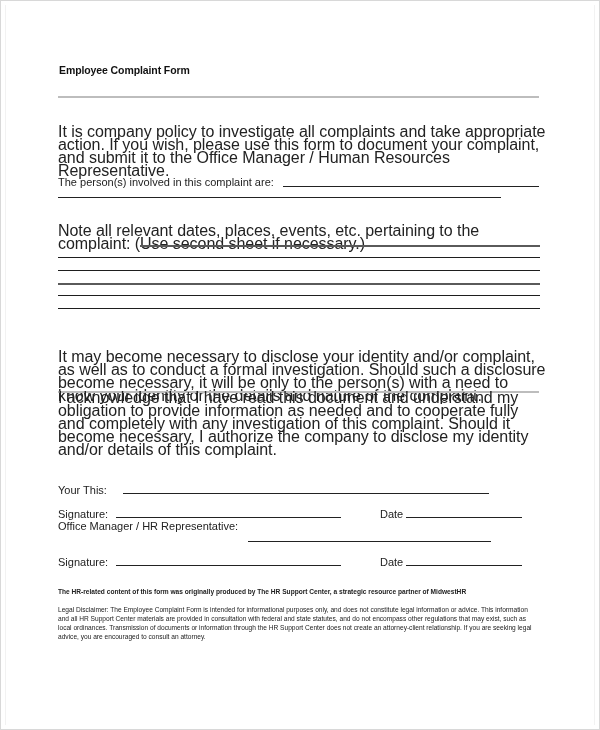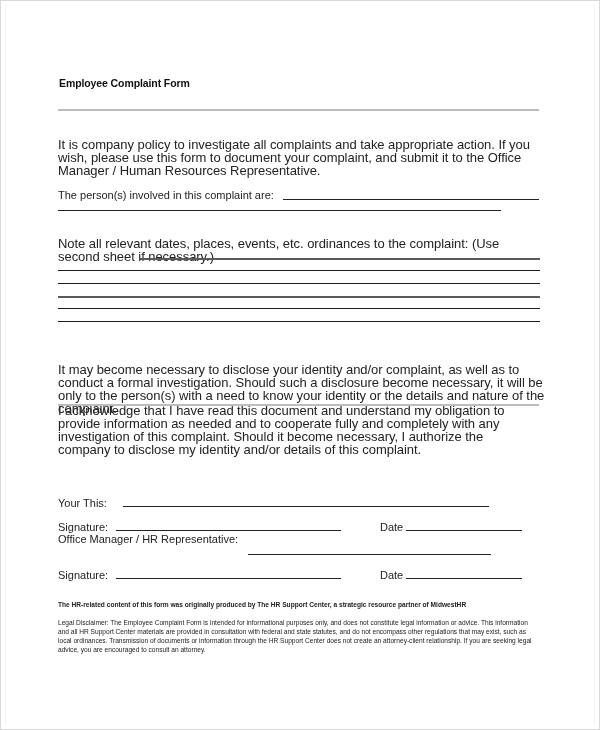--- a/index.html
+++ b/index.html
@@ -1,22 +1,22 @@
 <!DOCTYPE html>
 <html><head>
 <meta charset="utf-8">
 <style>
   html, body { margin: 0; padding: 0; background: #ffffff; }
   body { width: 600px; height: 730px; position: relative; overflow: hidden; font-family: "Liberation Sans", "DejaVu Sans", sans-serif; color: #1a1a1a; }
   .frame { position: absolute; left: 0; top: 0; width: 598px; height: 728px; border: 1px solid #d8d8d8; }
   .frame-inner { position: absolute; left: 5px; top: 5px; width: 588px; height: 720px; border-left: 1px solid #f2f2f2; border-right: 1px solid #f2f2f2; }
-  .abs { position: absolute; margin-top: 13px; }
+  .abs { position: absolute; }
   .title { left: 59px; top: 64px; font-size: 10.5px; font-weight: bold; color: #111; letter-spacing: -0.1px; }
   .divider { height: 2px; background: #bdbdbd; }
-  .para { left: 58px; width: 490px; font-size: 13px; line-height: 13px; color: #222; letter-spacing: -0.05px; }
+  .para { left: 58px; width: 490px; font-size: 16px; line-height: 13px; color: #222; letter-spacing: -0.05px; }
   .rule { height: 1.4px; background: #1e1e1e; }
   .rule.gray { background: #5a5a5a; height: 2px; }
   .label { font-size: 11px; color: #222; white-space: nowrap; }
   .field-line { height: 1.3px; background: #222; }
   .small { left: 58px; width: 490px; font-size: 6.6px; line-height: 9px; color: #222; }
   .small.credit { font-weight: bold; white-space: nowrap; }
 </style>
 </head>
 <body>
 
@@ -25,21 +25,21 @@
 
 <div class="abs title">Employee Complaint Form</div>
 <div class="abs divider" style="left:58px; top:96px; width:481px;"></div>
 
 <div class="abs para" style="top:125px;">It is company policy to investigate all complaints and take appropriate action. If you wish, please use this form to document your complaint, and submit it to the Office Manager / Human Resources Representative.</div>
 
 <div class="abs label" style="left:58px; top:176px;">The person(s) involved in this complaint are:</div>
 <div class="abs field-line" style="left:283px; top:186px; width:256px;"></div>
 <div class="abs field-line" style="left:58px; top:197px; width:443px;"></div>
 
-<div class="abs para" style="top:224px; width:480px;">Note all relevant dates, places, events, etc. ordinances to the complaint:  (Use second sheet if necessary.)</div>
+<div class="abs para" style="top:224px; width:480px;">Note all relevant dates, places, events, etc. pertaining to the complaint:  (Use second sheet if necessary.)</div>
 <div class="abs rule gray" style="left:140px; top:245px; width:400px;"></div>
 <div class="abs rule" style="left:58px; top:257px; width:482px;"></div>
 <div class="abs rule" style="left:58px; top:270px; width:482px;"></div>
 <div class="abs rule gray" style="left:58px; top:283px; width:482px;"></div>
 <div class="abs rule" style="left:58px; top:295px; width:482px;"></div>
 <div class="abs rule" style="left:58px; top:308px; width:482px;"></div>
 
 <div class="abs para" style="top:350px;">It may become necessary to disclose your identity and/or complaint, as well as to conduct a formal investigation. Should such a disclosure become necessary, it will be only to the person(s) with a need to know your identity or the details and nature of the complaint.</div>
 <div class="abs divider" style="left:58px; top:391px; width:481px;"></div>
 

